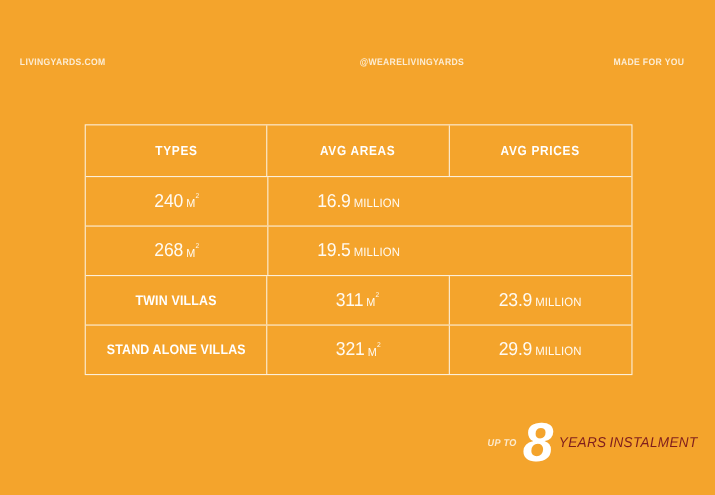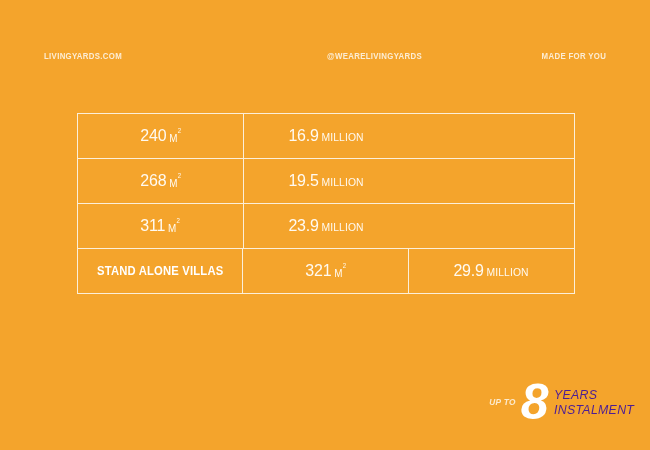--- a/index.html
+++ b/index.html
@@ -29,23 +29,23 @@
     top: 47px;
     width: 650px;
     height: 18px;
     display: flex;
     align-items: center;
   }
   .topbar .slot {
     display: flex;
     align-items: center;
   }
-  .slot-left   { width: 240px; padding-left: 44px; box-sizing: border-box; }
+  .slot-left   { width: 240px; padding-left: 18px; box-sizing: border-box; }
   .slot-center { width: 190px; justify-content: flex-end; }
-  .slot-right  { width: 220px; justify-content: flex-end; padding-right: 44px; box-sizing: border-box; }
+  .slot-right  { width: 220px; justify-content: flex-end; padding-right: 28px; box-sizing: border-box; }
 
   .meta-text {
     color: #fdf3e2;
     opacity: 0.92;
     font-size: 8.5px;
     font-weight: 700;
     letter-spacing: 0.35px;
     transform: scaleX(0.92);
     transform-origin: left center;
     white-space: nowrap;
@@ -159,23 +159,23 @@
   .badge-num {
     color: #ffffff;
     font-size: 50px;
     font-weight: 700;
     line-height: 0.86;
     letter-spacing: -1px;
     margin-right: 6px;
   }
   .badge-lines {
     display: flex;
-    flex-direction: column;
+    flex-direction: row;
     justify-content: center;
-    color: #4c1d95;
+    color: #7f1d1d;
   }
   .badge-line {
     font-size: 13px;
     font-weight: 400;
     letter-spacing: 0.3px;
     line-height: 1.18;
     transform: scaleX(0.95);
     transform-origin: left center;
     white-space: nowrap;
   }
@@ -192,20 +192,31 @@
     <div class="slot slot-center">
       <span class="meta-text">@WEARELIVINGYARDS</span>
     </div>
     <div class="slot slot-right">
       <span class="meta-text">MADE FOR YOU</span>
     </div>
   </div>
 
   <div class="table">
 
+    <div class="row row-head">
+      <div class="cell col-type">
+        <span class="head-text">TYPES</span>
+      </div>
+      <div class="cell col-area">
+        <span class="head-text">AVG AREAS</span>
+      </div>
+      <div class="cell col-price">
+        <span class="head-text">AVG PRICES</span>
+      </div>
+    </div>
 
     <div class="row">
       <div class="cell col-area">
         <span class="num-wrap">
           <span class="num-big">240</span>
           <span class="num-unit"><span>M</span><sup>2</sup></span>
         </span>
       </div>
       <div class="cell col-price">
         <span class="num-wrap">
@@ -224,20 +235,23 @@
       </div>
       <div class="cell col-price">
         <span class="num-wrap">
           <span class="num-big">19.5</span>
           <span class="num-suffix">MILLION</span>
         </span>
       </div>
     </div>
 
     <div class="row">
+      <div class="cell col-type">
+        <span class="type-text">TWIN VILLAS</span>
+      </div>
       <div class="cell col-area">
         <span class="num-wrap">
           <span class="num-big">311</span>
           <span class="num-unit"><span>M</span><sup>2</sup></span>
         </span>
       </div>
       <div class="cell col-price">
         <span class="num-wrap">
           <span class="num-big">23.9</span>
           <span class="num-suffix">MILLION</span>

